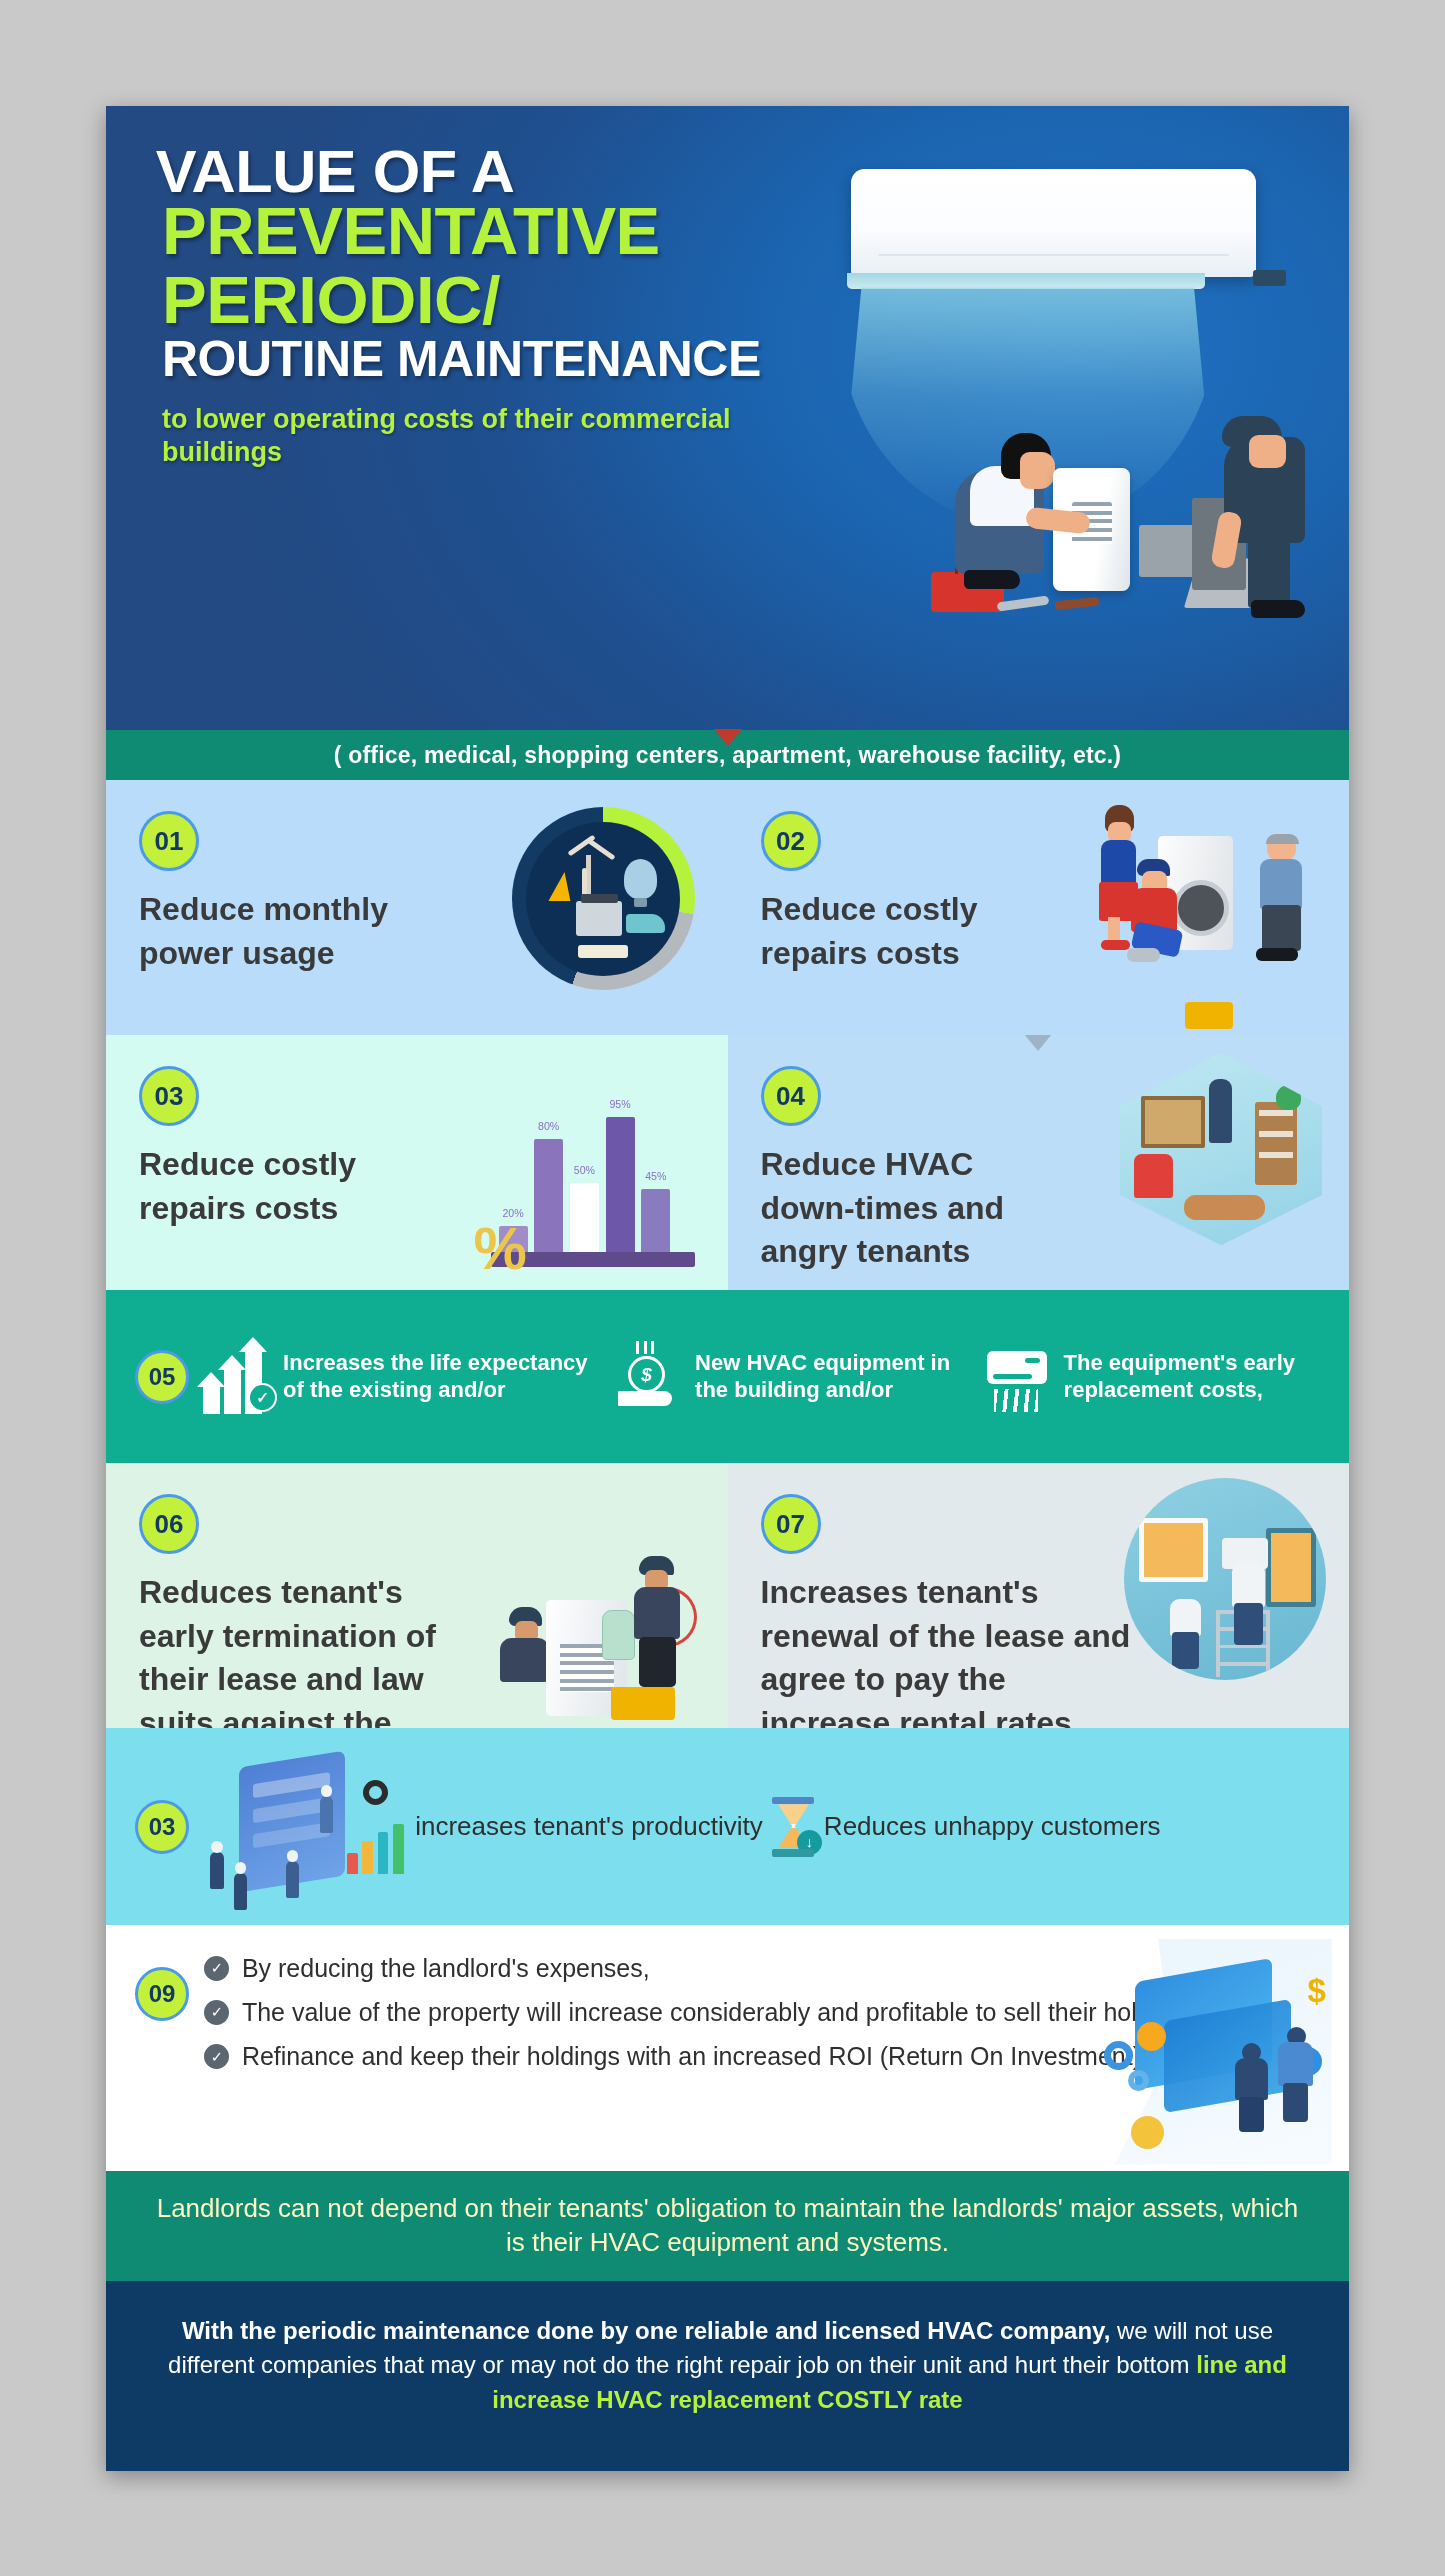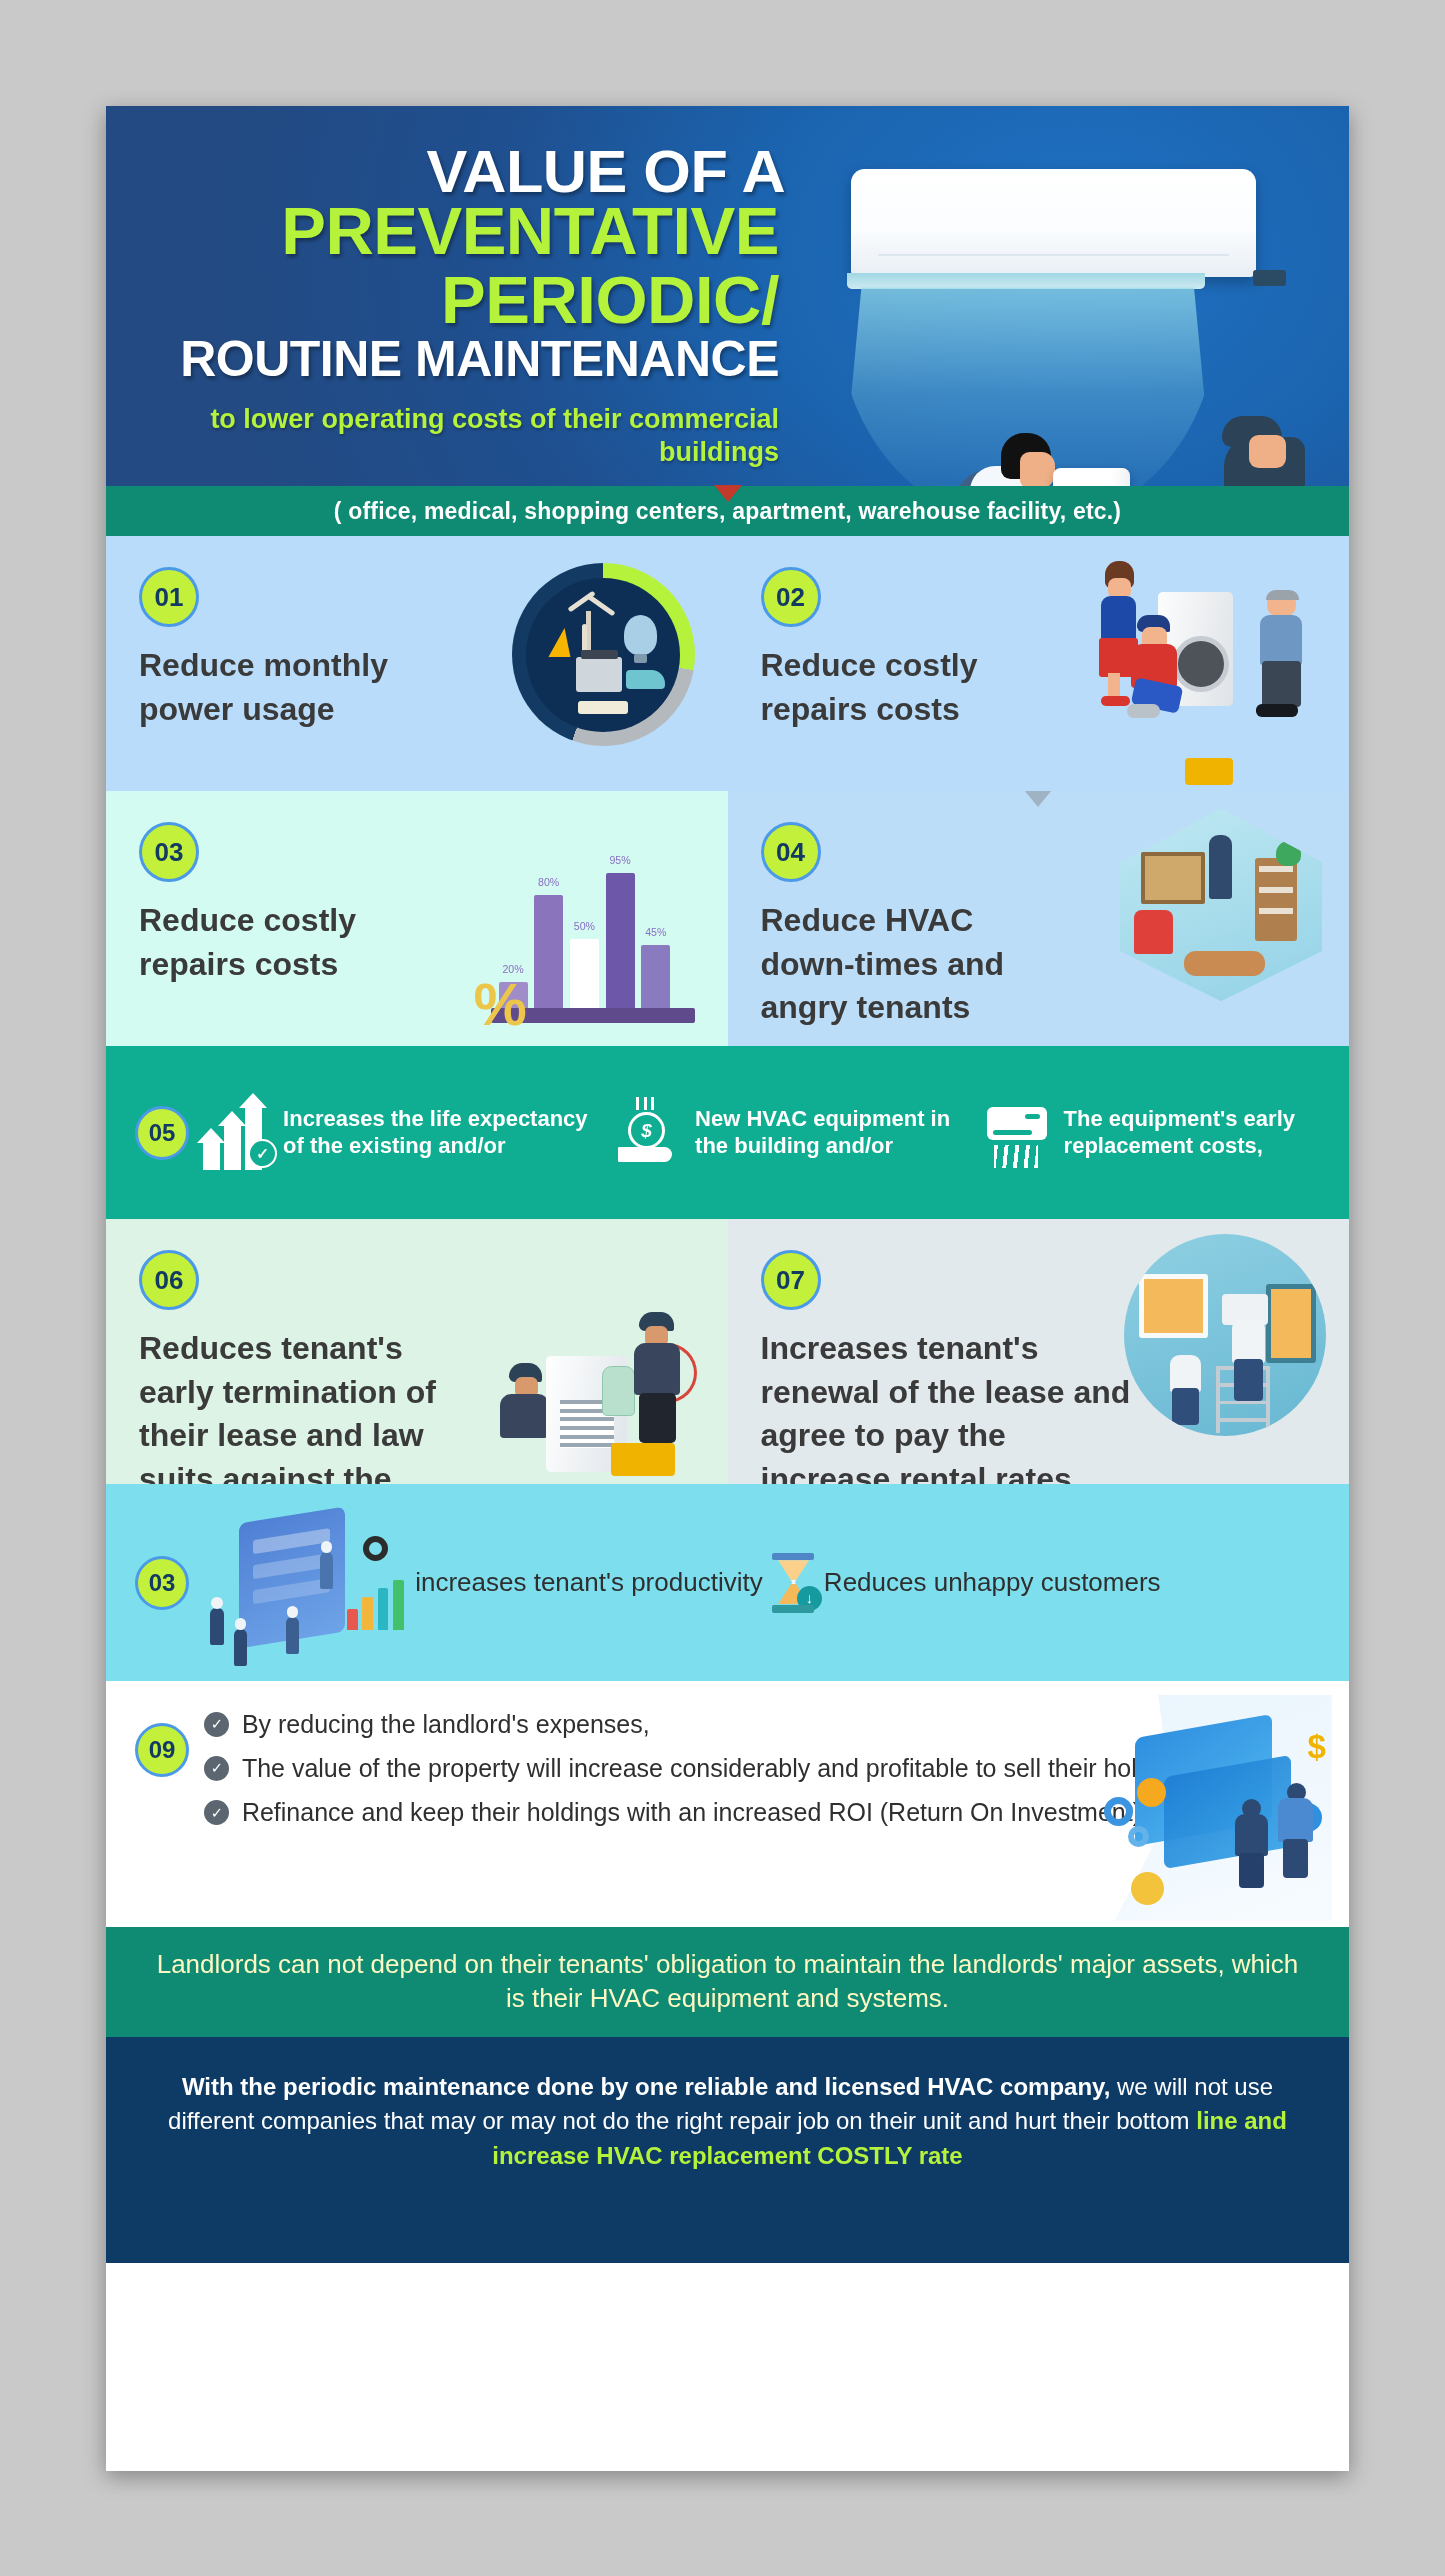--- a/index.html
+++ b/index.html
@@ -13,26 +13,25 @@
     position:absolute;
     left:106px; top:106px;
     width:1243px; height:2365px;
     box-shadow:0 5.8px 21px rgba(0,0,0,.35);
     overflow:hidden;
     background:#fff;
   }
 
   
   .header {
-    position:relative; height:380px;
+    position:relative; height:624px;
     background:
       radial-gradient(ellipse 867px 674px at 78% 38%, #1f72c4 0%, #1b63ae 38%, #1f4f8f 68%, #234a82 100%),
       linear-gradient(135deg,#27497f 0%,#1d60a9 55%,#1b6cbb 100%);
     overflow:hidden;
-    text-align:right;
   }
   .title-block { position:absolute; left:56px; top:37px; width:617px; }
   .t-line {
     font-weight:800; letter-spacing:-0.5px; line-height:.98;
     text-shadow:1.9px 2.9px 3.9px rgba(0,0,0,.35);
     font-family:"Liberation Sans", sans-serif;
   }
   .t1 { font-size:60px; color:#ffffff; transform:scaleX(1.02); }
   .t2 { font-size:67px; color:#b5f23c; margin-top:3.9px; }
   .t3 { font-size:67px; color:#b5f23c; margin-top:-3.9px; }

